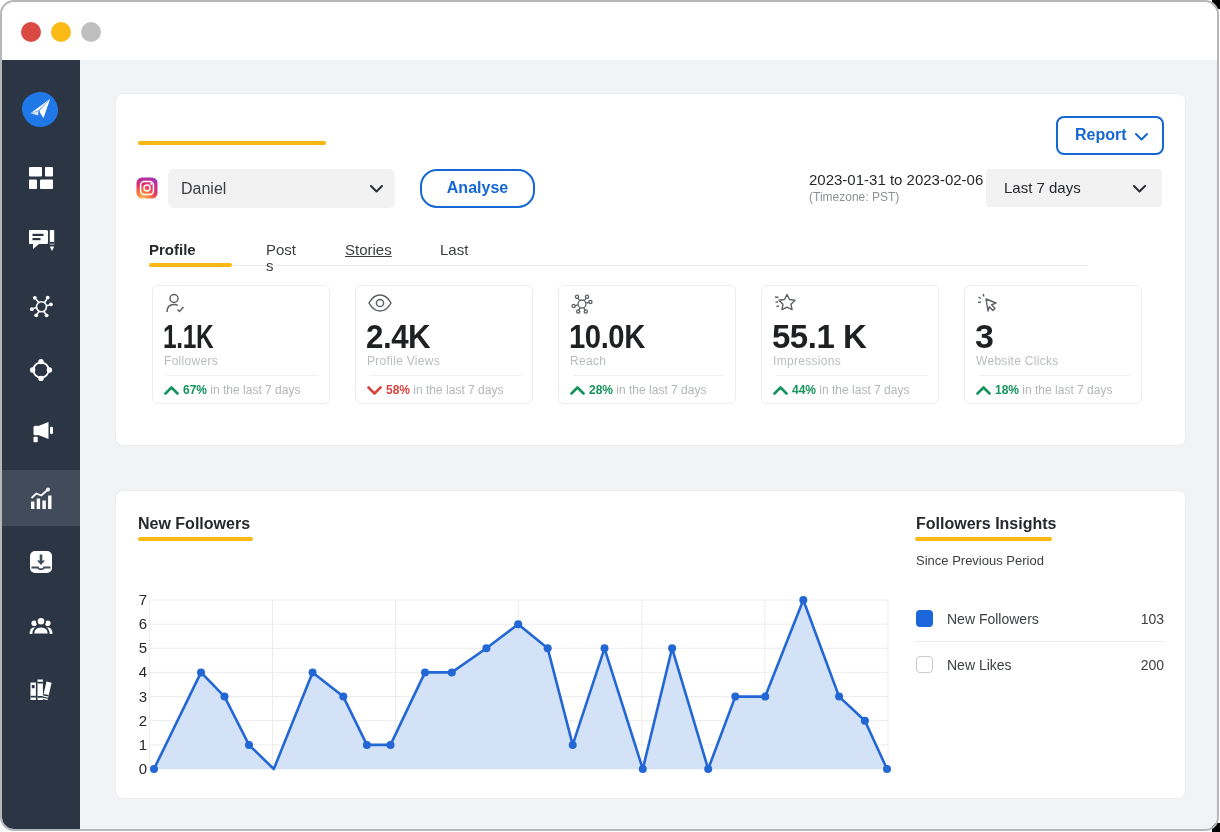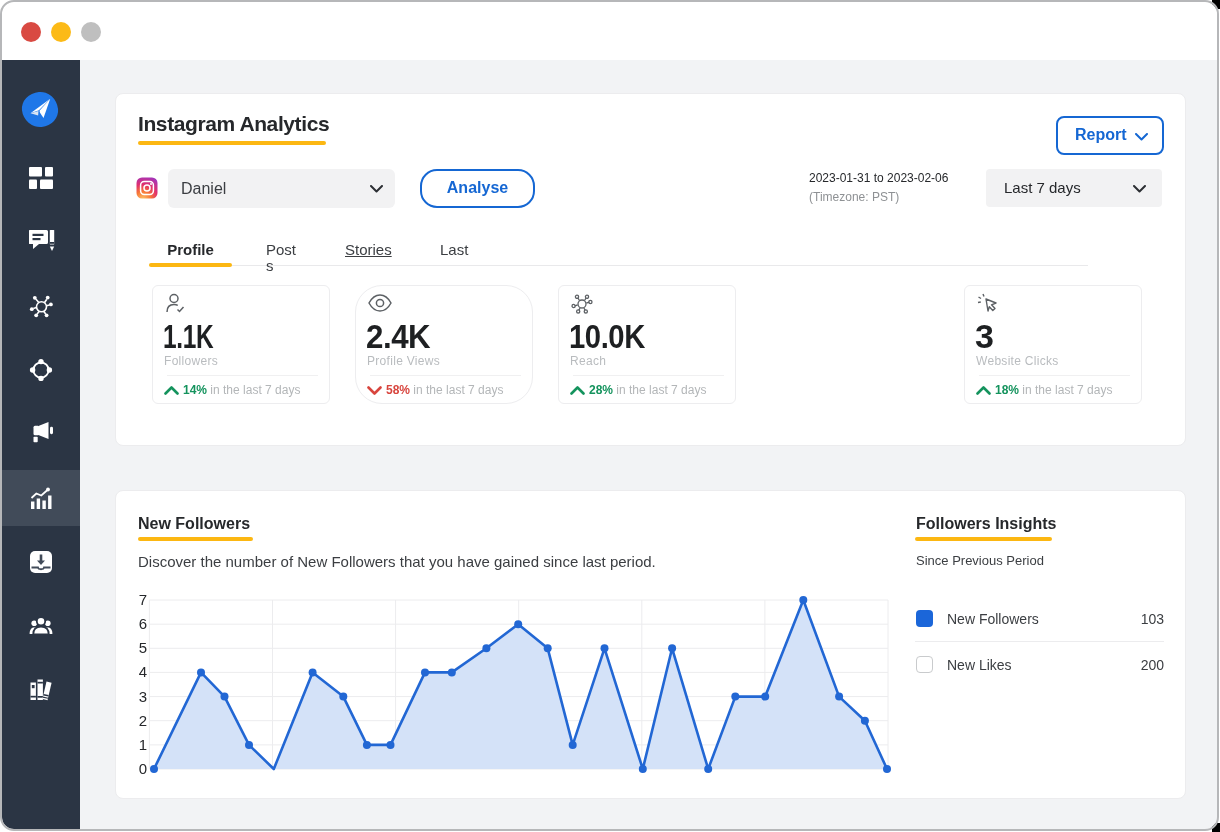--- a/index.html
+++ b/index.html
@@ -150,21 +150,20 @@
         <rect x="8.5" y="18" width="5.4" height="1.7" fill="#2b3544"></rect>
         <g transform="rotate(13 18 12)">
           <rect x="15.6" y="3.8" width="5.2" height="18" fill="#fff"></rect>
           <rect x="15.6" y="16.6" width="5.2" height="1.5" fill="#2b3544"></rect>
           <rect x="15.6" y="19.2" width="5.2" height="1.2" fill="#2b3544"></rect>
         </g>
       </svg>
     </div>
   </div>
   <div class="card" style="left:115px; top:93px; width:1071px; height:353px;"></div>
-  <h1 class="abs" style="left:138px; top:112px;">Instagram Analytics</h1>
   <div class="yellowbar" style="left:138px; top:141px; width:188px;"></div>
   <div class="abs" style="left:1056px; top:116px; width:108px; height:39px; border:2px solid #1567d3; border-radius:8px; background:#fff;">
     <span style="position:absolute; left:17px; top:8px; font-size:16px; font-weight:bold; color:#1567d3;">Report</span>
     <svg width="13" height="8" viewBox="0 0 13 8" style="position:absolute; right:14px; top:15px;">
       <polyline points="1,1 6.5,6.5 12,1" fill="none" stroke="#1567d3" stroke-width="2" stroke-linecap="round" stroke-linejoin="round"></polyline>
     </svg>
   </div>
   <svg class="abs" width="22" height="22" viewBox="0 0 22 22" style="left:136px; top:177px;">
     <defs>
       <radialGradient id="ig" cx="0.3" cy="1.05" r="1.3">
@@ -182,49 +181,49 @@
   </svg>
   <div class="select" style="left:168px; top:169px; width:227px; height:39px;">
     <span style="position:absolute; left:13px; top:11px; font-size:16px;">Daniel</span>
     <svg width="13" height="8" viewBox="0 0 13 8" style="position:absolute; right:12px; top:16px;">
       <polyline points="1,1 6.5,6.5 12,1" fill="none" stroke="#2c2f33" stroke-width="2" stroke-linecap="round" stroke-linejoin="round"></polyline>
     </svg>
   </div>
   <div class="btn" style="left:420px; top:169px; width:115px; height:39px;border-radius:17px;">
     <span style="position:absolute; left:0; right:0; top:8px; font-size:16px;">Analyse</span>
   </div>
-  <div class="abs" style="left:809px; top:171px; white-space:nowrap; font-size:12px; color:#26282b;">2023-01-31 to 2023-02-06</div>
+  <div class="abs" style="left:809px; top:171px; white-space:nowrap; font-size:15px; color:#26282b;">2023-01-31 to 2023-02-06</div>
   <div class="abs" style="left:809px; top:190px; font-size:12px; color:#8e9194;">(Timezone: PST)</div>
   <div class="select" style="left:986px; top:169px; width:176px; height:38px; border-radius:4px;">
     <span style="position:absolute; left:18px; top:10px; font-size:15px; color:#26282b;">Last 7 days</span>
     <svg width="13" height="8" viewBox="0 0 13 8" style="position:absolute; right:16px; top:16px;">
       <polyline points="1,1 6.5,6.5 12,1" fill="none" stroke="#2c2f33" stroke-width="2" stroke-linecap="round" stroke-linejoin="round"></polyline>
     </svg>
   </div>
   <div class="abs" style="left:149px; top:264.5px; width:939px; height:1.5px; background:#e9e9eb;"></div>
-  <div class="tab" style="left:149px; width:83px; text-align:center; font-weight:bold; color:#26282b;">Profile</div>
+  <div class="tab" style="left:149px; width:83px; text-align:left; font-weight:bold; color:#26282b;">Profile</div>
   <div class="yellowbar" style="left:149px; top:263px; width:83px;"></div>
   <div class="tab" style="left:266px;">Post</div>
   <div class="tab" style="left:266px; top:257px;">s</div>
   <div class="tab" style="left:345px;text-decoration:underline;">Stories</div>
   <div class="tab" style="left:440px;">Last</div>
   <div class="statcard" style="left:152px;">
     <svg width="20" height="21" viewBox="0 0 20 21" style="position:absolute; left:12px; top:7px;" fill="none" stroke="#5d6165" stroke-width="1.5">
       <circle cx="9" cy="5.5" r="4"></circle>
       <path d="M2 19 C2 13.5 5 11.5 9 11.5 C10.5 11.5 11.8 11.8 12.8 12.4"></path>
       <polyline points="12.5,16.5 14.5,18.5 18.5,14"></polyline>
     </svg>
     <div class="statnum" style="transform:scaleX(0.72);">1.1K</div>
     <div class="statlab">Followers</div>
     <div class="statsep"></div>
     <div class="statfoot"><svg width="15" height="9" viewBox="0 0 15 9">
           <polyline points="1.5,7.5 7.5,1.5 13.5,7.5" fill="none" stroke="#14935d" stroke-width="2.6" stroke-linecap="round" stroke-linejoin="round"></polyline>
-        </svg><b class="g">14%</b> in the last 7 days</div>
-  </div>
-  <div class="statcard" style="left:355px;border-radius:27px;">
+        </svg><b class="g">67%</b> in the last 7 days</div>
+  </div>
+  <div class="statcard" style="left:355px;">
     <svg width="24" height="18" viewBox="0 0 24 18" style="position:absolute; left:12px; top:8px;" fill="none" stroke="#5d6165" stroke-width="1.5">
       <path d="M1 9 C4 3.5 8 1 12 1 C16 1 20 3.5 23 9 C20 14.5 16 17 12 17 C8 17 4 14.5 1 9 Z"></path>
       <circle cx="12" cy="9" r="3.6"></circle>
     </svg>
     <div class="statnum" style="transform:scaleX(0.92);">2.4K</div>
     <div class="statlab">Profile Views</div>
     <div class="statsep"></div>
     <div class="statfoot"><svg width="15" height="9" viewBox="0 0 15 9">
           <polyline points="1.5,1.5 7.5,7.5 13.5,1.5" fill="none" stroke="#d8453e" stroke-width="2.6" stroke-linecap="round" stroke-linejoin="round"></polyline>
         </svg><b class="r">58%</b> in the last 7 days</div>
@@ -245,38 +244,51 @@
       <line x1="12.8" y1="14.7" x2="14.2" y2="17.4"></line>
         <circle cx="14.8" cy="18.4" r="1.6"></circle>
     </svg>
     <div class="statnum" style="transform:scaleX(0.86);">10.0K</div>
     <div class="statlab">Reach</div>
     <div class="statsep"></div>
     <div class="statfoot"><svg width="15" height="9" viewBox="0 0 15 9">
           <polyline points="1.5,7.5 7.5,1.5 13.5,7.5" fill="none" stroke="#14935d" stroke-width="2.6" stroke-linecap="round" stroke-linejoin="round"></polyline>
         </svg><b class="g">28%</b> in the last 7 days</div>
   </div>
+  <div class="statcard" style="left:761px;">
+    <svg width="23" height="21" viewBox="0 0 23 21" style="position:absolute; left:12px; top:7px;" fill="none" stroke="#5d6165" stroke-width="1.4">
+      <path d="M13 1.5 L15.5 6.5 L21 7.3 L17 11.2 L18 16.7 L13 14.1 L8 16.7 L9 11.2 L5 7.3 L10.5 6.5 Z" stroke-linejoin="round"></path>
+      <line x1="1" y1="4" x2="4.5" y2="4.5"></line>
+      <line x1="1.5" y1="9" x2="4" y2="9"></line>
+      <line x1="2.5" y1="13.5" x2="5" y2="13"></line>
+    </svg>
+    <div class="statnum" style="transform:scaleX(0.97);">55.1&nbsp;K</div>
+    <div class="statlab">Impressions</div>
+    <div class="statsep"></div>
+    <div class="statfoot"><svg width="15" height="9" viewBox="0 0 15 9">
+          <polyline points="1.5,7.5 7.5,1.5 13.5,7.5" fill="none" stroke="#14935d" stroke-width="2.6" stroke-linecap="round" stroke-linejoin="round"></polyline>
+        </svg><b class="g">44%</b> in the last 7 days</div>
+  </div>
   <div class="statcard" style="left:964px;">
     <svg width="23" height="22" viewBox="0 0 23 22" style="position:absolute; left:12px; top:7px;" fill="none" stroke="#5d6165" stroke-width="1.4">
       <path d="M9 6 L19 10 L14.5 11.8 L18 15.5 L15.8 17.5 L12.3 13.8 L11 18 Z" stroke-linejoin="round"></path>
       <line x1="6" y1="1" x2="7" y2="3.5"></line>
       <line x1="1.5" y1="4" x2="4" y2="5.5"></line>
       <line x1="1" y1="9.5" x2="3.8" y2="9"></line>
     </svg>
     <div class="statnum">3</div>
     <div class="statlab">Website Clicks</div>
     <div class="statsep"></div>
     <div class="statfoot"><svg width="15" height="9" viewBox="0 0 15 9">
           <polyline points="1.5,7.5 7.5,1.5 13.5,7.5" fill="none" stroke="#14935d" stroke-width="2.6" stroke-linecap="round" stroke-linejoin="round"></polyline>
         </svg><b class="g">18%</b> in the last 7 days</div>
   </div>
   <div class="card" style="left:115px; top:490px; width:1071px; height:309px;"></div>
   <div class="h2 abs" style="left:138px; top:515px;">New Followers</div>
   <div class="yellowbar" style="left:138px; top:537px; width:115px;"></div>
-  <div class="abs" style="left:138px; top:553px; font-size:15px; color:#3b3e42;">Discover the number of New Followers that you have gained since last period.</div>
   <svg class="abs" width="780" height="200" viewBox="120 588 780 200" style="left:120px; top:588px;">
     <g stroke="#ececee" stroke-width="1">
       <line x1="149.4" y1="600" x2="888" y2="600"></line>
       <line x1="149.4" y1="624.2" x2="888" y2="624.2"></line>
       <line x1="149.4" y1="648.3" x2="888" y2="648.3"></line>
       <line x1="149.4" y1="672.4" x2="888" y2="672.4"></line>
       <line x1="149.4" y1="696.6" x2="888" y2="696.6"></line>
       <line x1="149.4" y1="720.7" x2="888" y2="720.7"></line>
       <line x1="149.4" y1="744.9" x2="888" y2="744.9"></line>
       <line x1="149.4" y1="769" x2="888" y2="769"></line>

